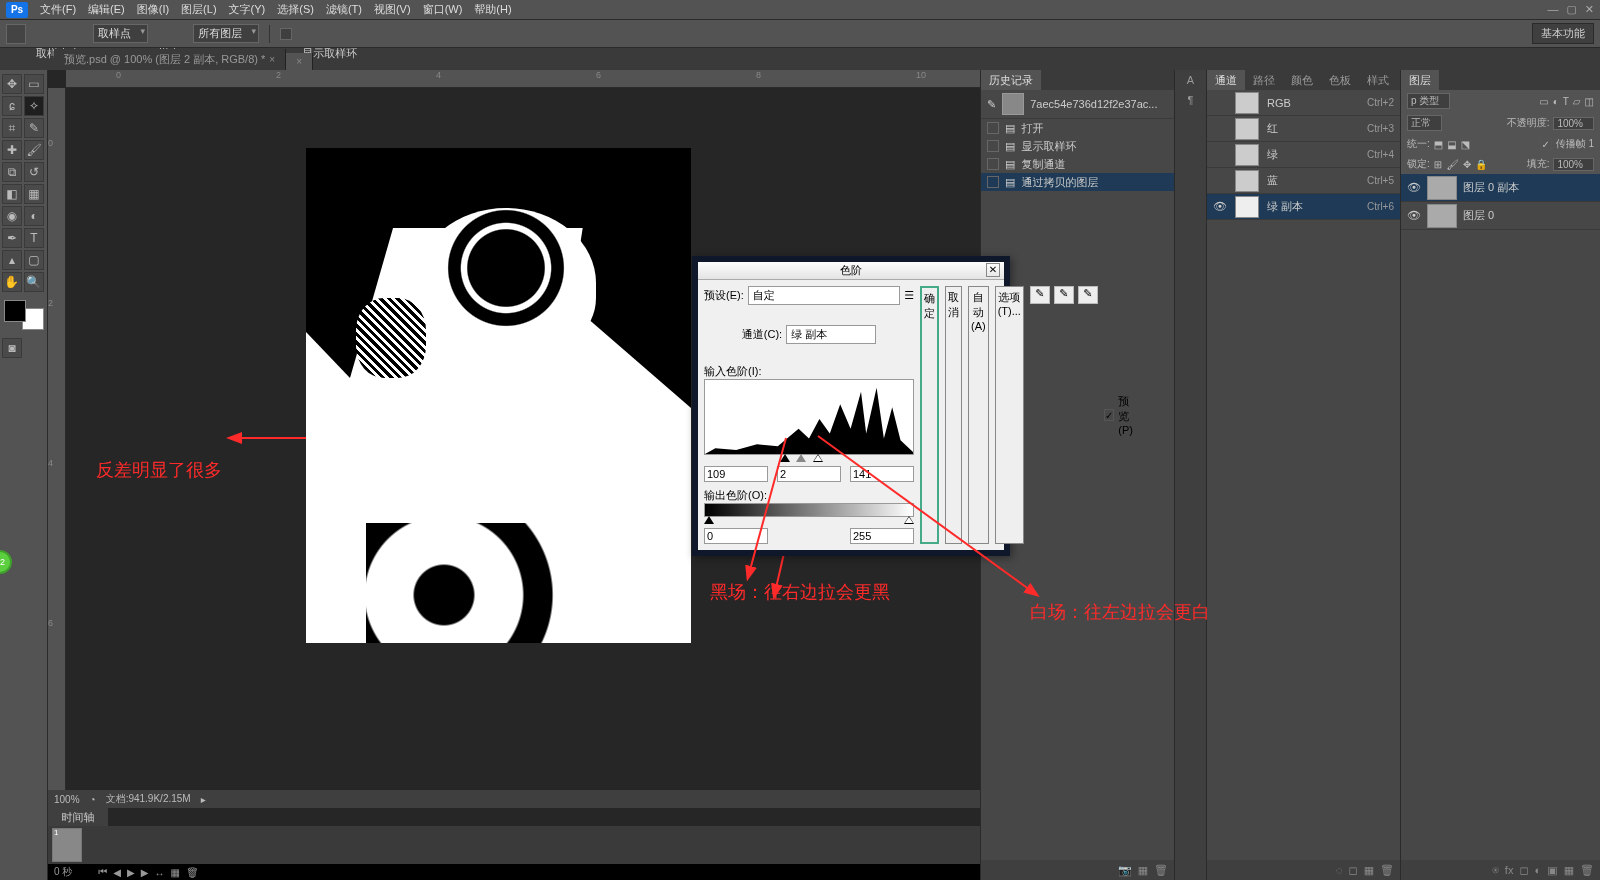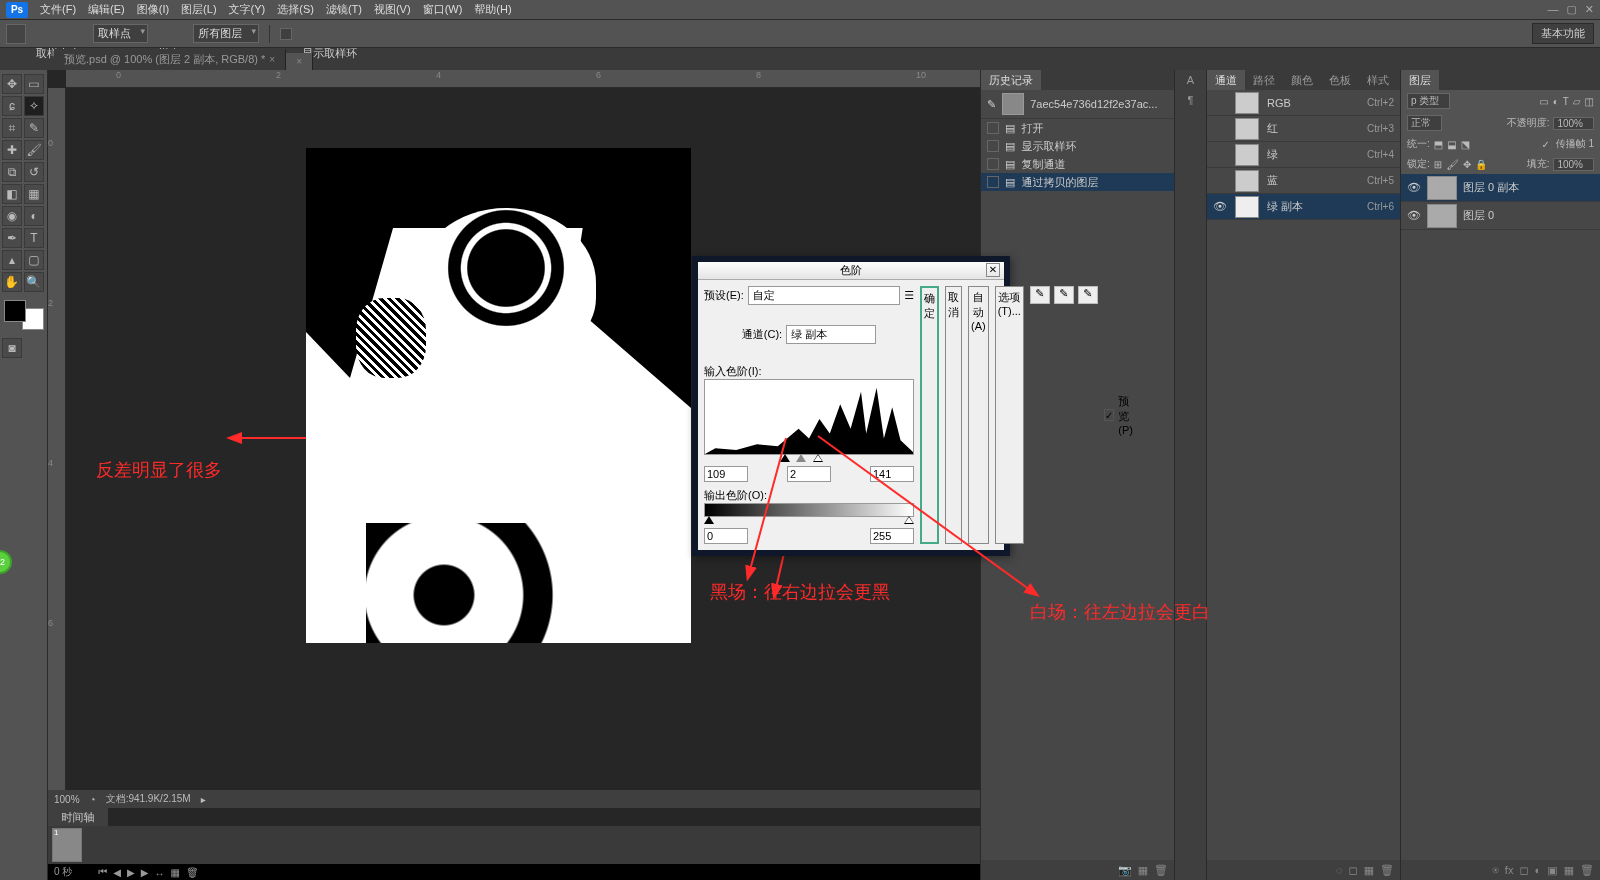--- a/index.html
+++ b/index.html
@@ -96,21 +96,21 @@
 .dlg-field { border:1px solid #999; background:#fff; padding:1px 4px; font-size:11px; }
 .histogram { height:76px; border:1px solid #999; background:#fff; position:relative; overflow:hidden; }
 .histo-path { position:absolute; bottom:0; left:0; width:100%; height:100%; }
 .slider-track { height:10px; position:relative; margin-top:-1px; }
 .tri { position:absolute; top:0; width:0; height:0; border-left:5px solid transparent; border-right:5px solid transparent; }
 .tri.black { border-bottom:8px solid #000; }
 .tri.gray { border-bottom:8px solid #888; }
 .tri.white { border-bottom:8px solid #000; }
 .tri.white::after{content:"";position:absolute;left:-4px;top:1px;border-left:4px solid transparent;border-right:4px solid transparent;border-bottom:6px solid #fff;}
 .num-inputs { display:flex; justify-content:space-between; margin-top:2px; }
-.num-inputs input { width:44px; border:1px solid #999; font-size:11px; padding:1px 2px; text-align:left; }
+.num-inputs input { width:64px; border:1px solid #999; font-size:11px; padding:1px 2px; text-align:left; }
 .output-grad { height:14px; border:1px solid #999; background:linear-gradient(to right,#000,#fff); }
 .eyedrops { display:flex; gap:4px; justify-content:center; }
 .eyedrop { width:20px; height:18px; border:1px solid #bbb; background:#eee; text-align:center; }
 .preview-row { display:flex; align-items:center; gap:4px; }
 .dlg-check { width:12px; height:12px; border:1px solid #555; display:inline-flex; align-items:center; justify-content:center; font-size:10px; }
 
 
 .anno { position:absolute; color:#ff2a2a; font-size:18px; font-family:"SimSun",serif; white-space:nowrap; pointer-events:none; }
 svg.anno-svg { position:absolute; top:0; left:0; pointer-events:none; }
 

